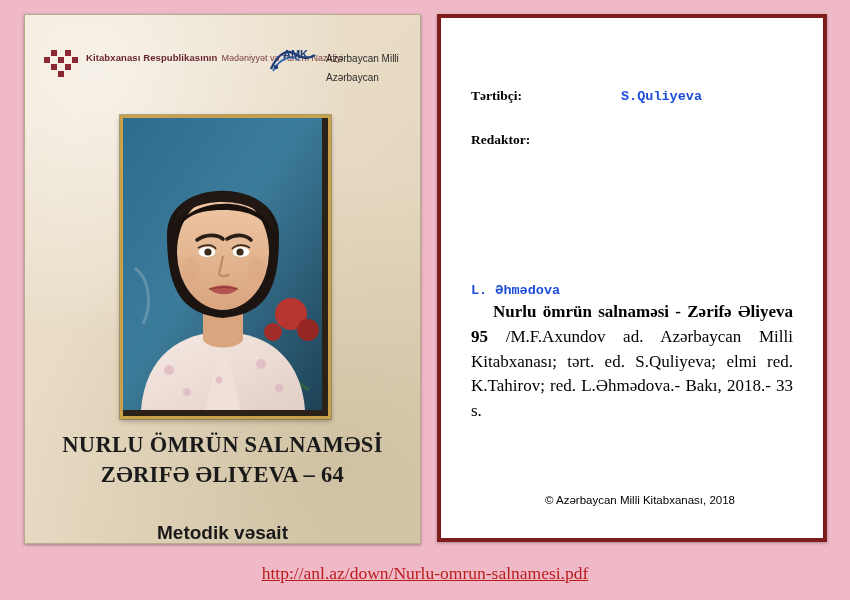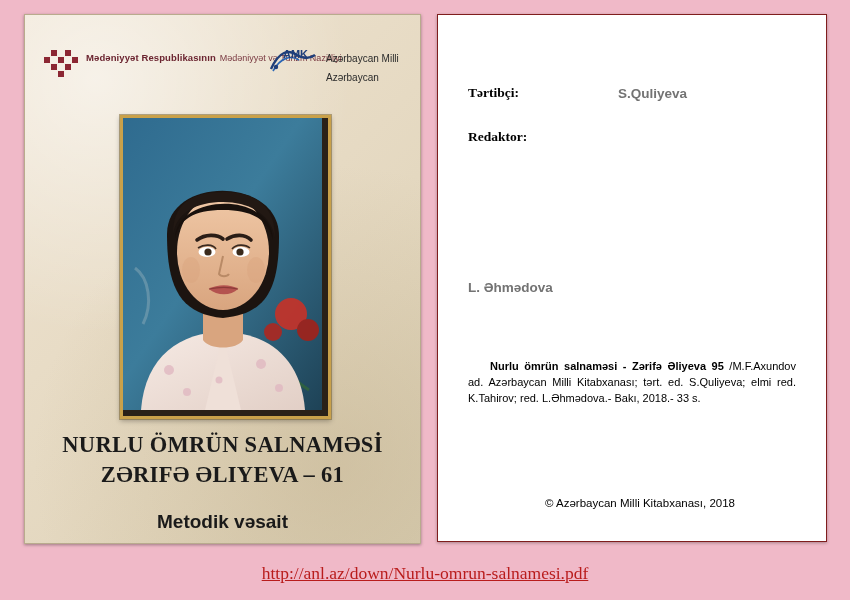--- a/index.html
+++ b/index.html
@@ -131,32 +131,32 @@
     font-size: 22.5px;
     color: #1a1a1a;
     letter-spacing: .3px;
     line-height: 1.35;
   }
   .title-sub {
     font-family: "Liberation Sans", sans-serif;
     font-weight: bold;
     font-size: 19px;
     color: #1a1a1a;
-    margin-top: 20px;
+    margin-top: 31px;
   }
 
   
   .imprint {
     position: absolute;
     left: 437px;
     top: 14px;
     width: 390px;
     height: 528px;
     background: #ffffff;
-    border: 1px solid #7f1d1d;
+    border: 4px solid #7f1d1d;
     box-shadow: 0 1px 3px rgba(0,0,0,0.30);
     box-sizing: border-box;
     padding: 70px 30px 18px 30px;
   }
   .credits {
     width: 100%;
   }
   .credit-row {
     display: flex;
     margin-bottom: 26px;
@@ -164,37 +164,36 @@
   .credit-row:last-child { margin-bottom: 0; flex-direction: column; }
   .credit-label {
     width: 150px;
     flex: 0 0 150px;
     font-family: "Liberation Serif", serif;
     font-weight: bold;
     font-size: 13.5px;
     color: #000;
   }
   .credit-value {
-    font-family: Liberation Sans, sans-serif;
+    font-family: Liberation Mono, monospace;
     font-weight: bold;
     font-size: 13.5px;
-    color: #737373;
+    color: #1d4ed8;
     line-height: 1.35;
   }
   .credit-value .sub {
     font-weight: normal;
     font-style: italic;
     font-size: 12.5px;
     display: block;
   }
 
   .biblio {
-    margin-top: 62px;
-    font-family: Liberation Sans, sans-serif;
-    font-size: 11px;
+    font-family: Liberation Serif, serif;
+    font-size: 17px;
     color: #000;
     line-height: 1.45;
     text-align: justify;
     text-indent: 22px;
   }
   .biblio b { font-weight: bold; }
 
   .copyright {
     position: absolute;
     left: 16px;
@@ -241,21 +240,21 @@
               <rect x="8" y="17" width="6" height="6"></rect>
               <rect x="15" y="10" width="6" height="6"></rect>
               <rect x="15" y="24" width="6" height="6"></rect>
               <rect x="22" y="3" width="6" height="6"></rect>
               <rect x="22" y="17" width="6" height="6"></rect>
               <rect x="29" y="10" width="6" height="6"></rect>
             </g>
           </svg>
         </span>
         <span class="ministry-text">
-          <span class="ministry-line1">Mədəniyyət Respublikasının</span>
+          <span class="ministry-line1">Kitabxanası Respublikasının</span>
           <span class="ministry-line2">Mədəniyyət  və  Turizm  Nazirliyi</span>
         </span>
       </div>
 
       <div class="logo-right">
         <span class="mark">
           <svg width="52" height="34" viewBox="0 0 52 34">
             <path d="M4 24 C12 6, 22 4, 30 10 C36 14, 42 14, 48 10" stroke="#1f3f7a" stroke-width="2.4" fill="none"></path>
             <path d="M6 26 C14 12, 24 10, 32 15" stroke="#2b66b5" stroke-width="1.6" fill="none"></path>
             <text x="16" y="13" font-family="Liberation Sans, sans-serif" font-size="11" font-weight="bold" fill="#1f3f7a">AMK</text>
@@ -332,21 +331,21 @@
         <path d="M86 171 C94 166, 108 166, 115 171 C108 178, 94 178, 86 171 Z" fill="#b4534f"></path>
         <path d="M86 171 C95 169, 107 169, 115 171" stroke="#8c3a38" stroke-width="1.2" fill="none"></path>
 
         <ellipse cx="68" cy="152" rx="9" ry="13" fill="#d9a57f" opacity="0.45"></ellipse>
         <ellipse cx="133" cy="152" rx="9" ry="13" fill="#d9a57f" opacity="0.45"></ellipse>
       </svg>
     </div>
 
     <div class="cover-titles">
       <div class="title-main">NURLU ÖMRÜN SALNAMƏSİ</div>
-      <div class="title-main">ZƏRIFƏ ƏLIYEVA – 61</div>
+      <div class="title-main">ZƏRIFƏ ƏLIYEVA – 64</div>
       <div class="title-sub">Metodik vəsait</div>
     </div>
   </div>
 
   <div class="imprint">
 
     <div class="credits">
 
       <div class="credit-row">
         <div class="credit-label">Tərtibçi:</div>

